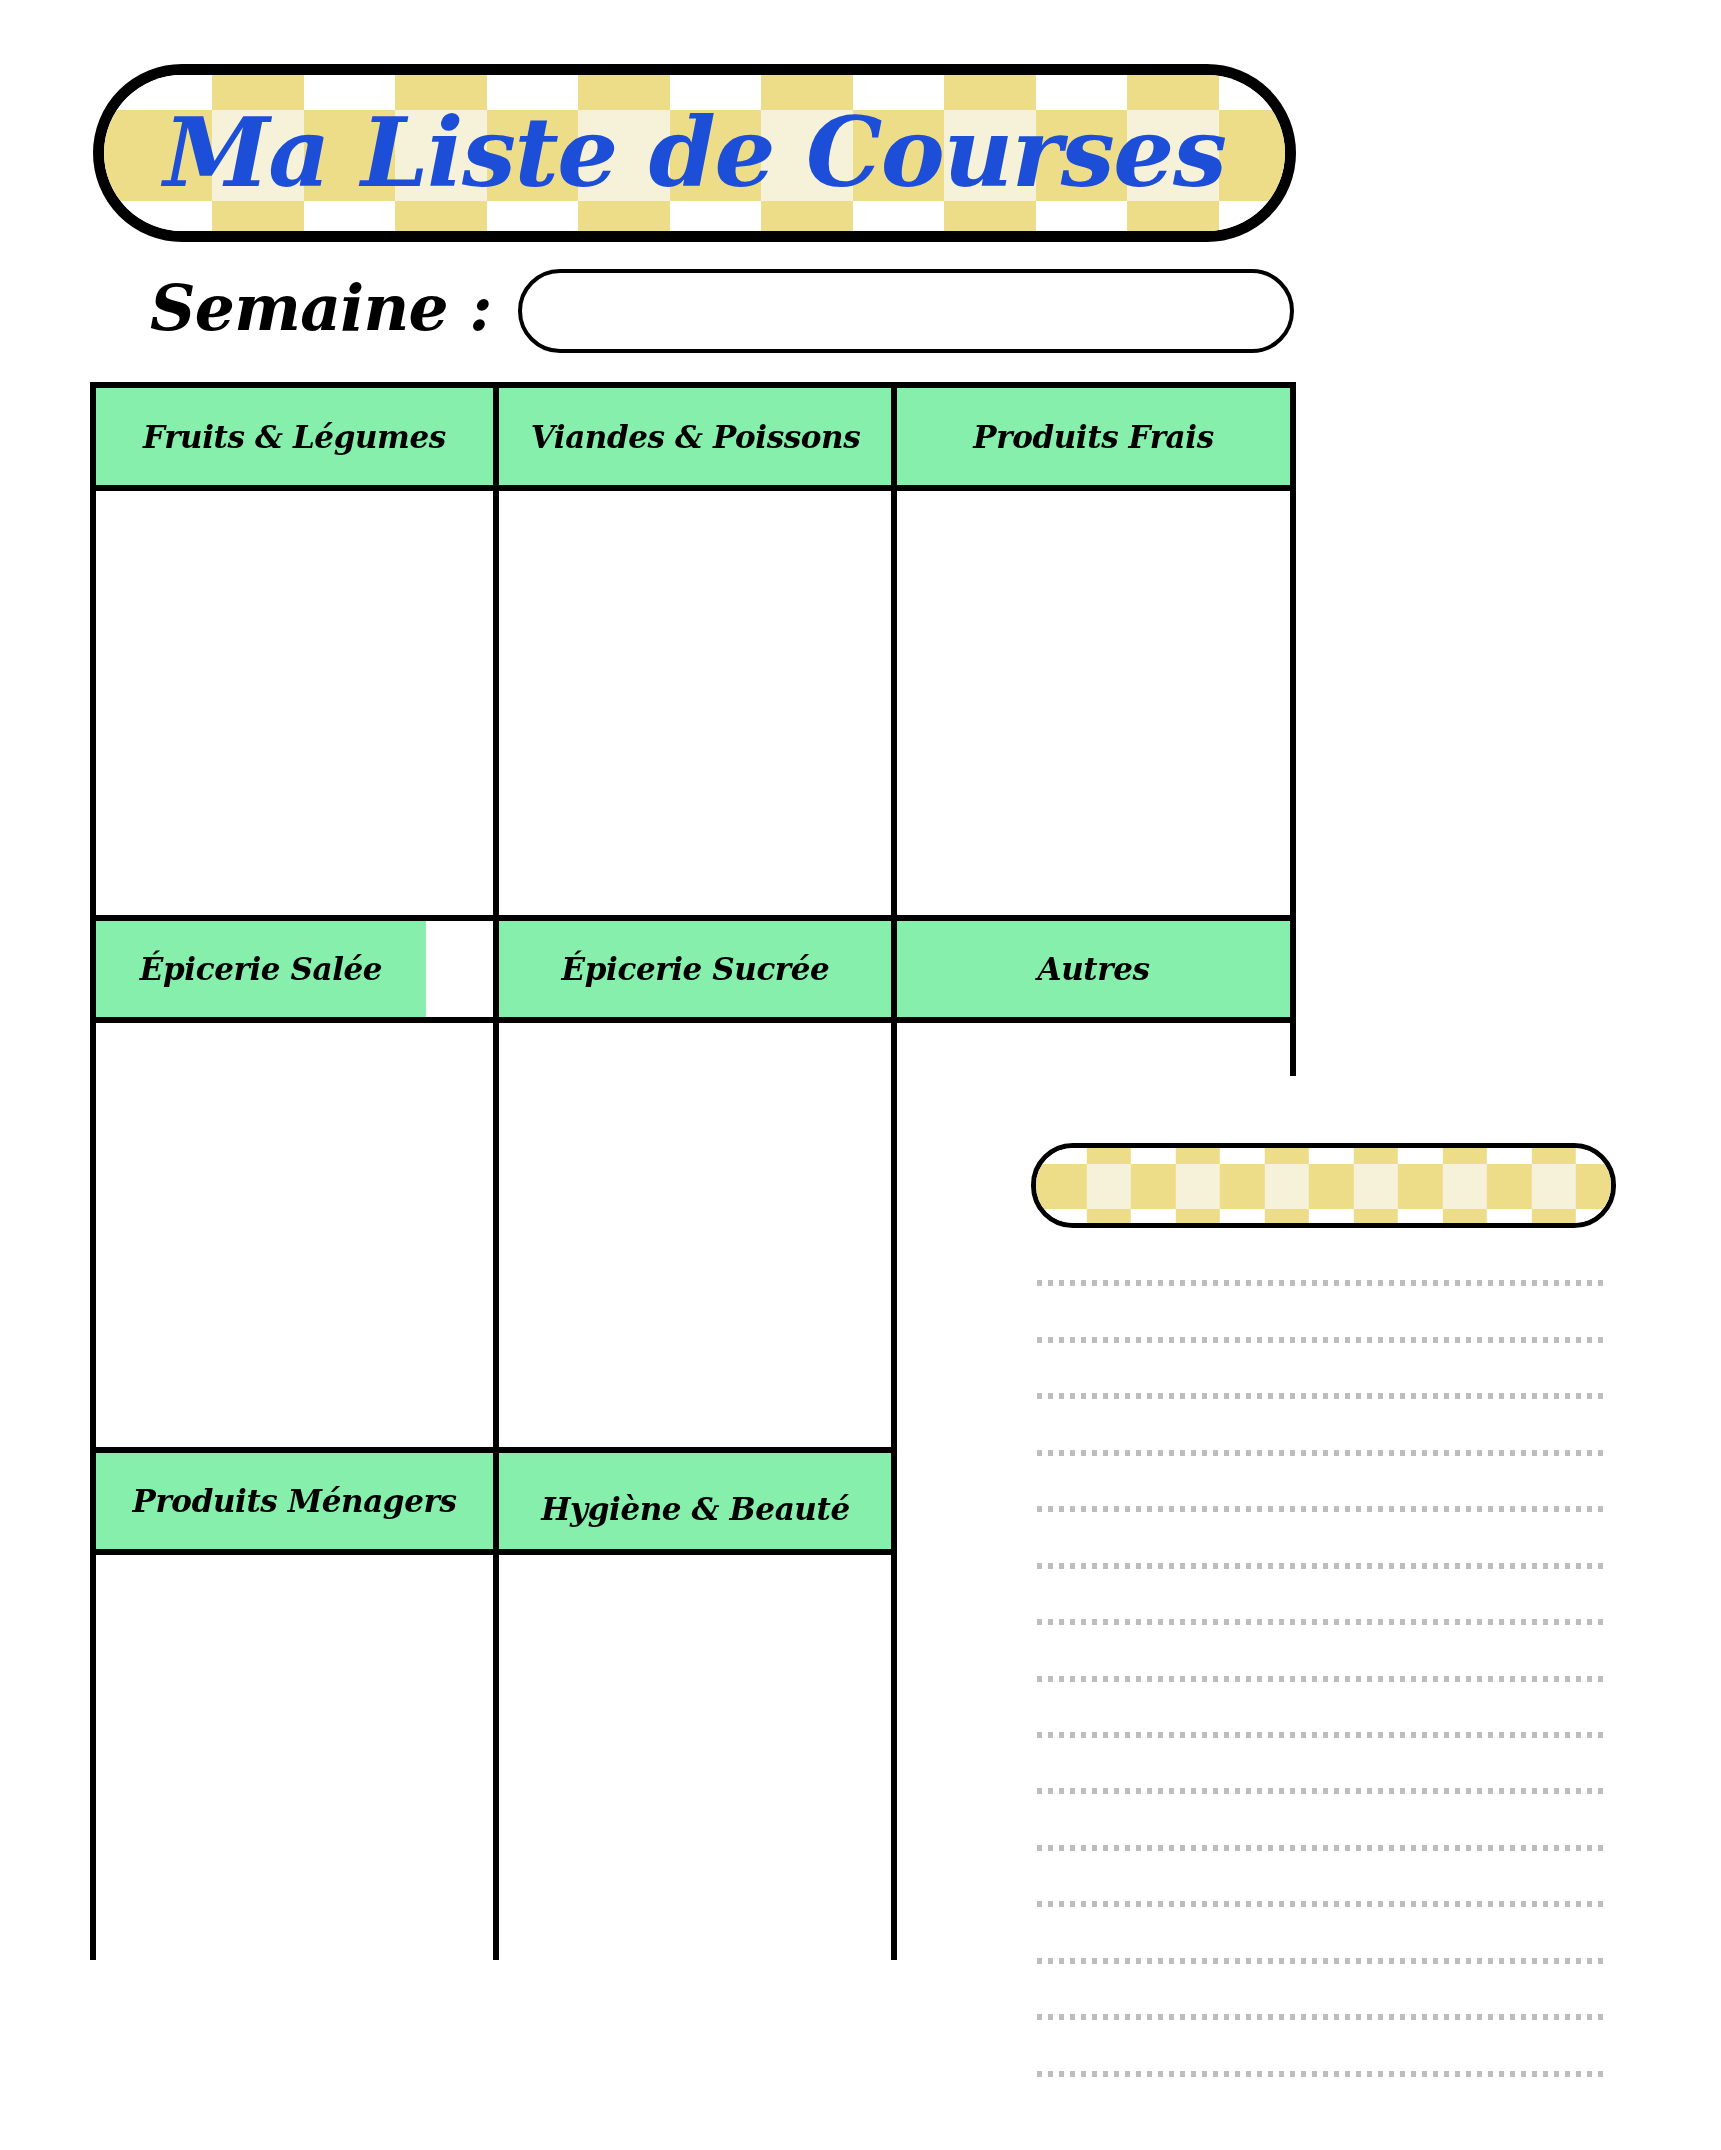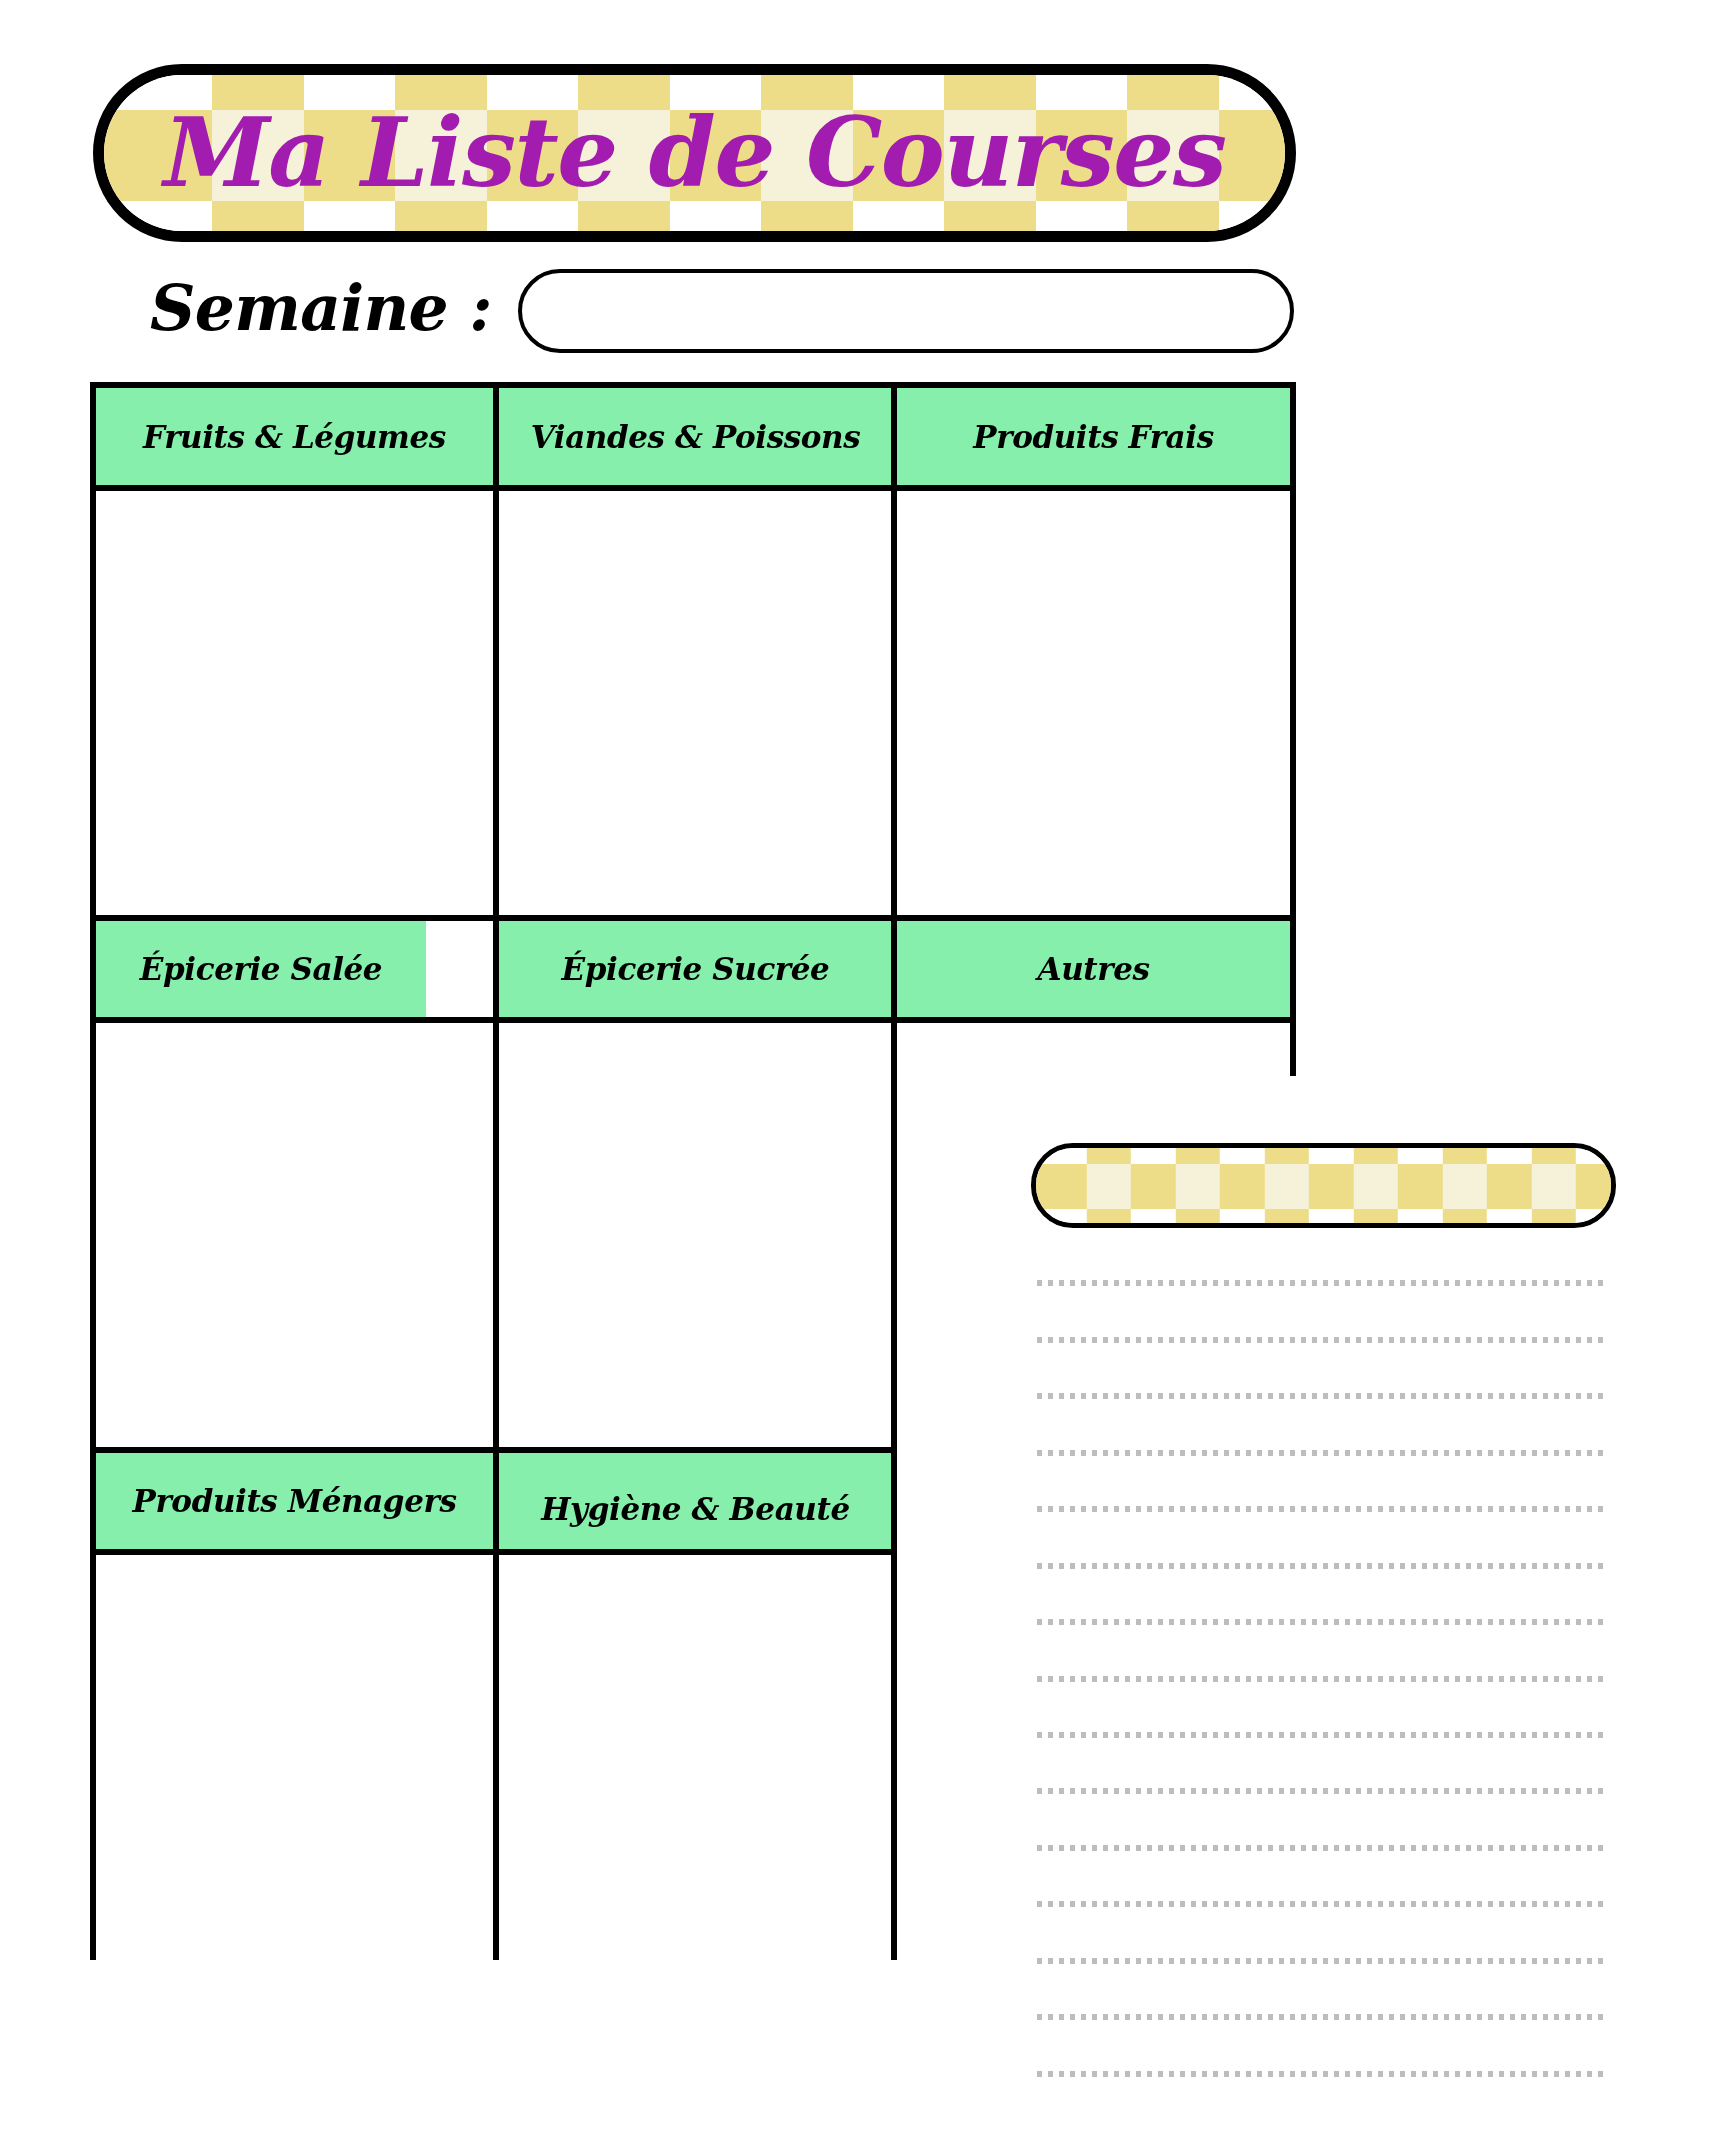--- a/index.html
+++ b/index.html
@@ -20,21 +20,21 @@
   .title-pill .row-mid { top: 35px; height: 91px;
     background: repeating-linear-gradient(90deg, #EEDD88 0 91px, #F6F1D9 91px 183px);
     background-position: 17px 0; }
   .title-pill .row-bot { top: 126px; height: 37px;
     background: repeating-linear-gradient(90deg, #ffffff 0 91px, #EEDD88 91px 183px);
     background-position: 17px 0; }
   .title-pill .row-top { background: repeating-linear-gradient(90deg, #ffffff 0 91px, #EEDD88 91px 183px);
     background-position: 17px 0; }
   .title-text {
     position: absolute; left: 0; right: 0; top: 19px; text-align: center;
-    font-size: 96px; font-weight: bold; font-style: italic; color: #a21caf;
+    font-size: 96px; font-weight: bold; font-style: italic; color: #1d4ed8;
     letter-spacing: -1.5px; line-height: 117px;
   }
 
   
   .semaine-label {
     left: 150px; top: 272px; font-size: 63px; font-weight: bold; font-style: italic;
     color: #000; line-height: 73px; letter-spacing: -0.7px;
   }
   .semaine-input {
     left: 518px; top: 269px; width: 776px; height: 84px;

